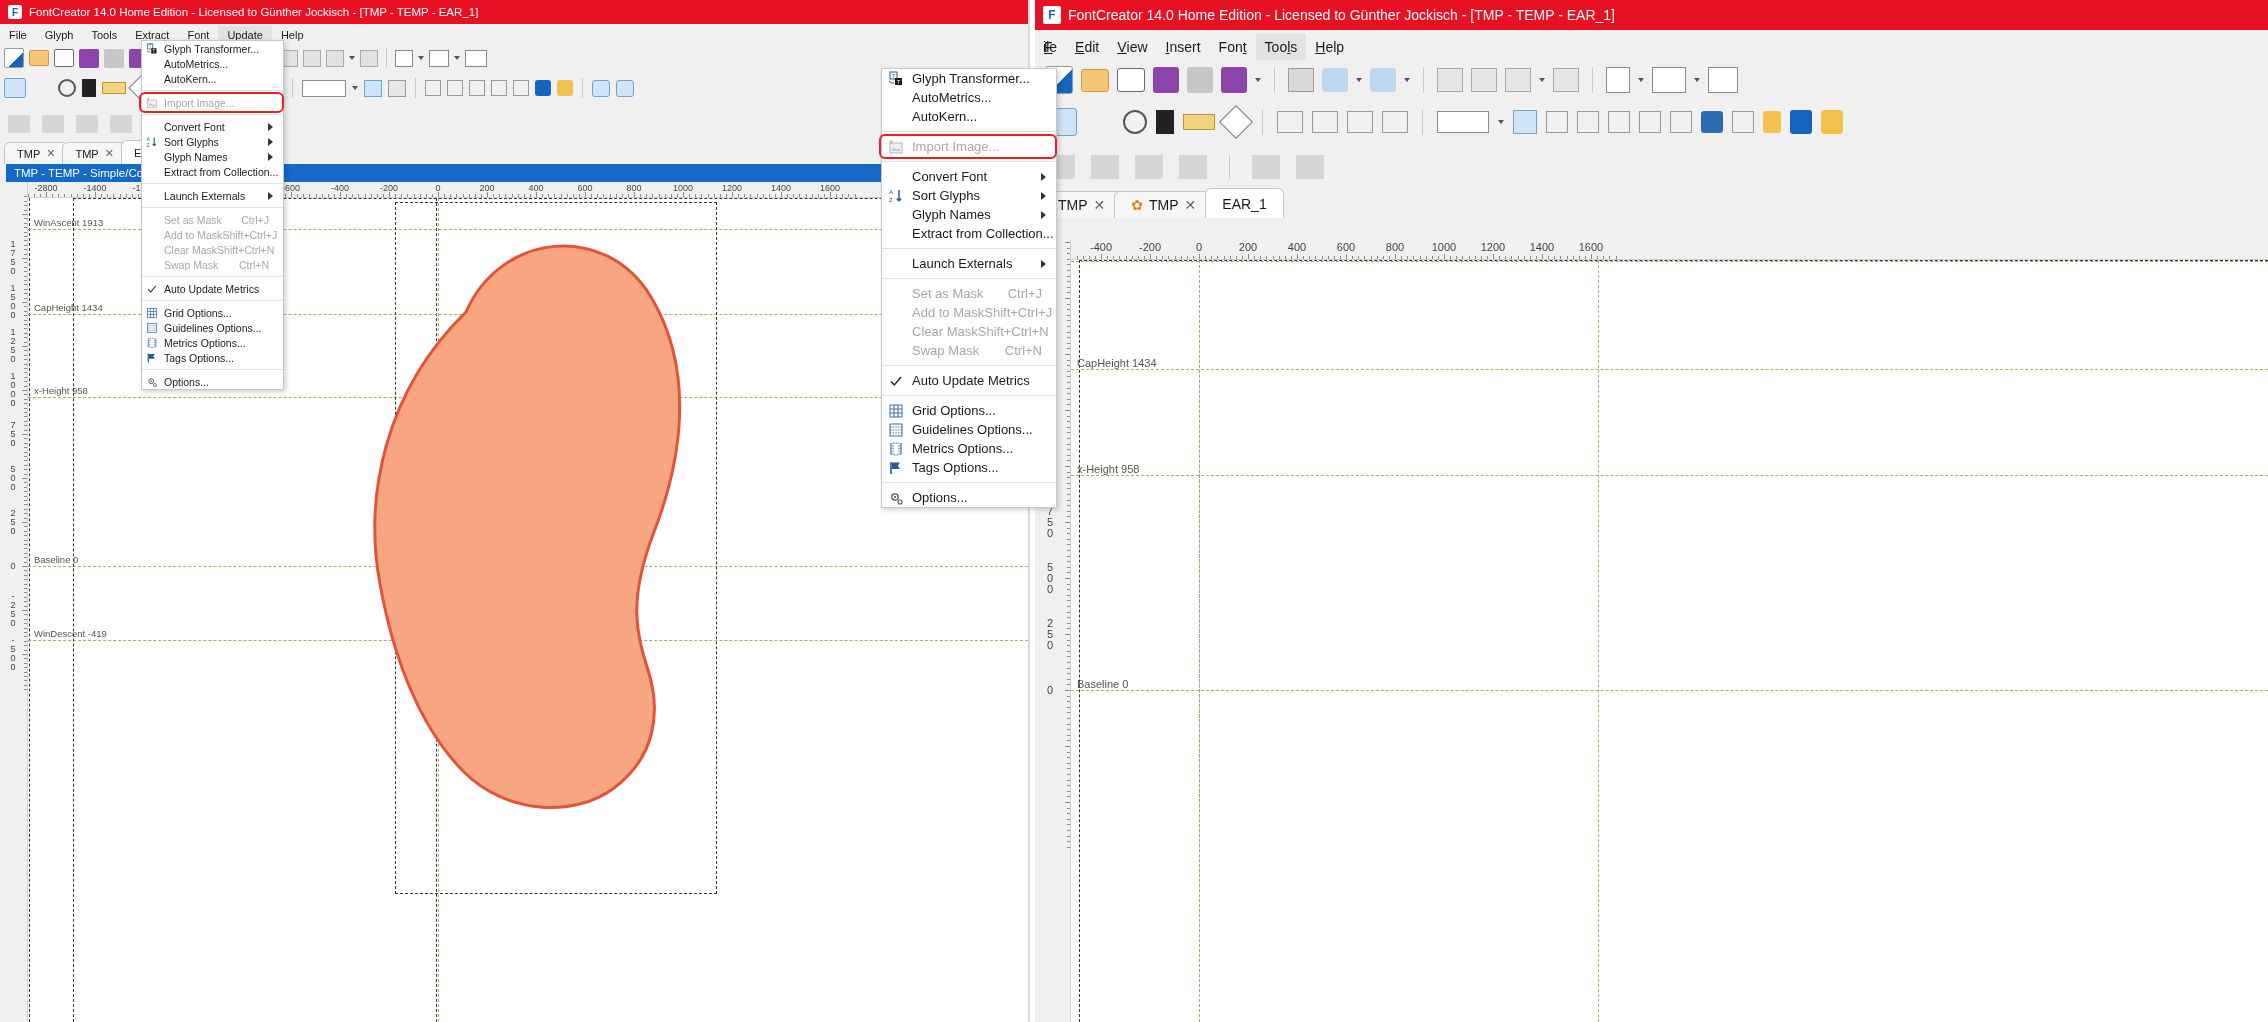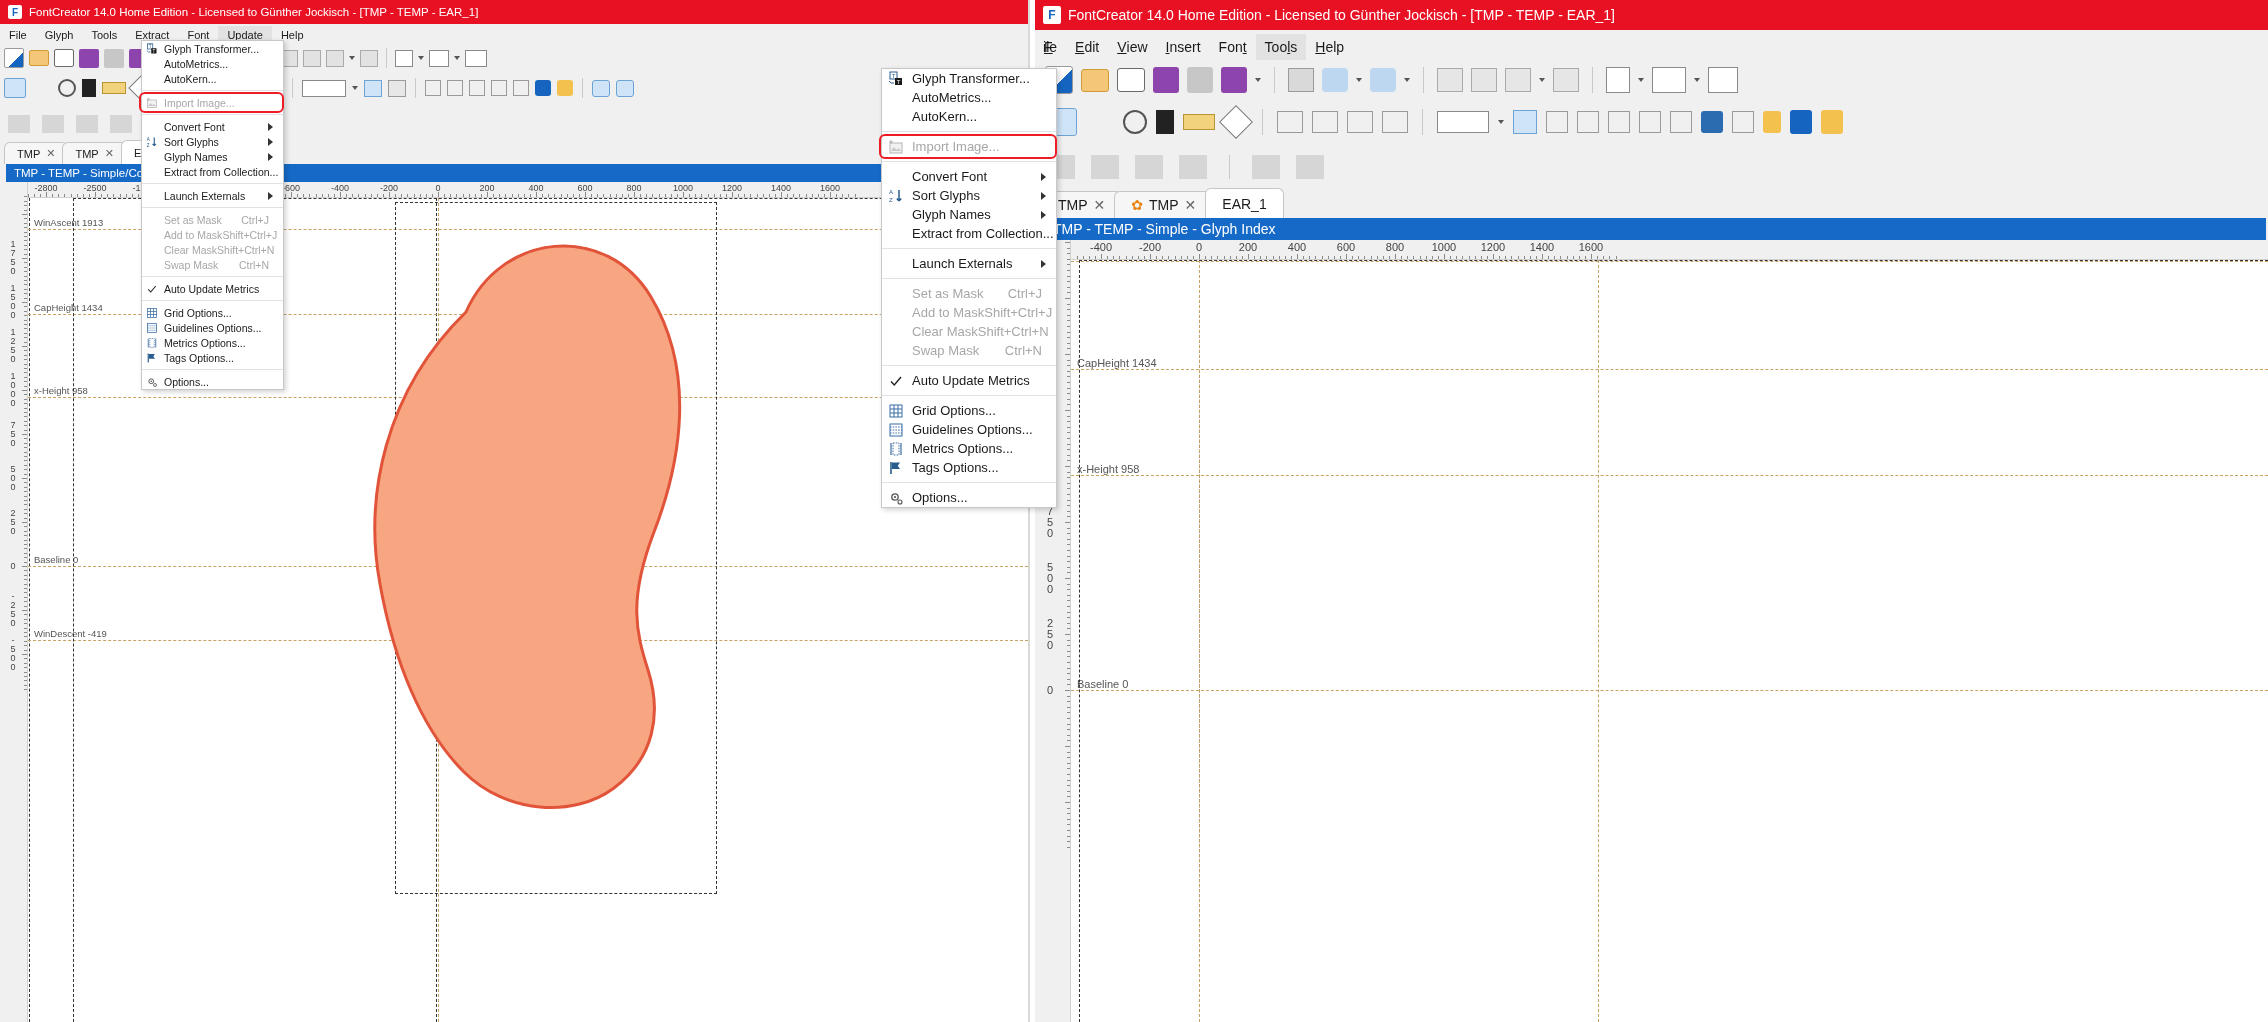--- a/index.html
+++ b/index.html
@@ -207,21 +207,21 @@
       </div>
     </div>
 
     <div class="doctitle" style="position:absolute;left:6px;top:164px;width:1022px;height:18px;font-size:11.5px;padding-left:8px;">
       <span>TMP - TEMP - Simple/Color - Glyph</span>
     </div>
 
     <div class="canvaswrap" style="position:absolute;left:6px;top:182px;width:1022px;height:840px;">
       <div class="hruler" style="height:16px;">
           <div class="rtick" style="left: 24px; top: 1px; width: 32px; text-align: center; font-size: 9px;">-2800</div>
-          <div class="rtick" style="left: 73px; top: 1px; width: 32px; text-align: center; font-size: 9px;">-2500</div>
+          <div class="rtick" style="left: 73px; top: 1px; width: 32px; text-align: center; font-size: 9px;">-1400</div>
           <div class="rtick" style="left: 122px; top: 1px; width: 32px; text-align: center; font-size: 9px;">-1200</div>
           <div class="rtick" style="left: 171px; top: 1px; width: 32px; text-align: center; font-size: 9px;">-1000</div>
           <div class="rtick" style="left: 220px; top: 1px; width: 32px; text-align: center; font-size: 9px;">-800</div>
           <div class="rtick" style="left: 269px; top: 1px; width: 32px; text-align: center; font-size: 9px;">-600</div>
           <div class="rtick" style="left: 318px; top: 1px; width: 32px; text-align: center; font-size: 9px;">-400</div>
           <div class="rtick" style="left: 367px; top: 1px; width: 32px; text-align: center; font-size: 9px;">-200</div>
           <div class="rtick" style="left: 416px; top: 1px; width: 32px; text-align: center; font-size: 9px;">0</div>
           <div class="rtick" style="left: 465px; top: 1px; width: 32px; text-align: center; font-size: 9px;">200</div>
           <div class="rtick" style="left: 514px; top: 1px; width: 32px; text-align: center; font-size: 9px;">400</div>
           <div class="rtick" style="left: 563px; top: 1px; width: 32px; text-align: center; font-size: 9px;">600</div>
@@ -660,23 +660,20 @@
       <div class="dtab" style="height:27px;padding:0 16px;margin-right:-8px;">
         <span class="gear">✿</span>
         <span>TMP</span>
         <span class="x">✕</span>
       </div>
       <div class="dtab sel" style="height:30px;padding:0 16px;">
         <span>EAR_1</span>
       </div>
     </div>
 
-    <div class="doctitle" style="position:absolute;left:8px;top:218px;width:1223px;height:22px;font-size:14px;padding-left:10px;">
-      <span>TMP - TEMP - Simple - Glyph Index</span>
-    </div>
 
     <div class="canvaswrap" style="position:absolute;left:8px;top:240px;width:1225px;height:782px;">
       <div class="hruler" style="height:20px;">
           <div class="rtick" style="left: -7px; top: 1px; width: 32px; text-align: center; font-size: 11px;">-600</div>
           <div class="rtick" style="left: 42px; top: 1px; width: 32px; text-align: center; font-size: 11px;">-400</div>
           <div class="rtick" style="left: 91px; top: 1px; width: 32px; text-align: center; font-size: 11px;">-200</div>
           <div class="rtick" style="left: 140px; top: 1px; width: 32px; text-align: center; font-size: 11px;">0</div>
           <div class="rtick" style="left: 189px; top: 1px; width: 32px; text-align: center; font-size: 11px;">200</div>
           <div class="rtick" style="left: 238px; top: 1px; width: 32px; text-align: center; font-size: 11px;">400</div>
           <div class="rtick" style="left: 287px; top: 1px; width: 32px; text-align: center; font-size: 11px;">600</div>

